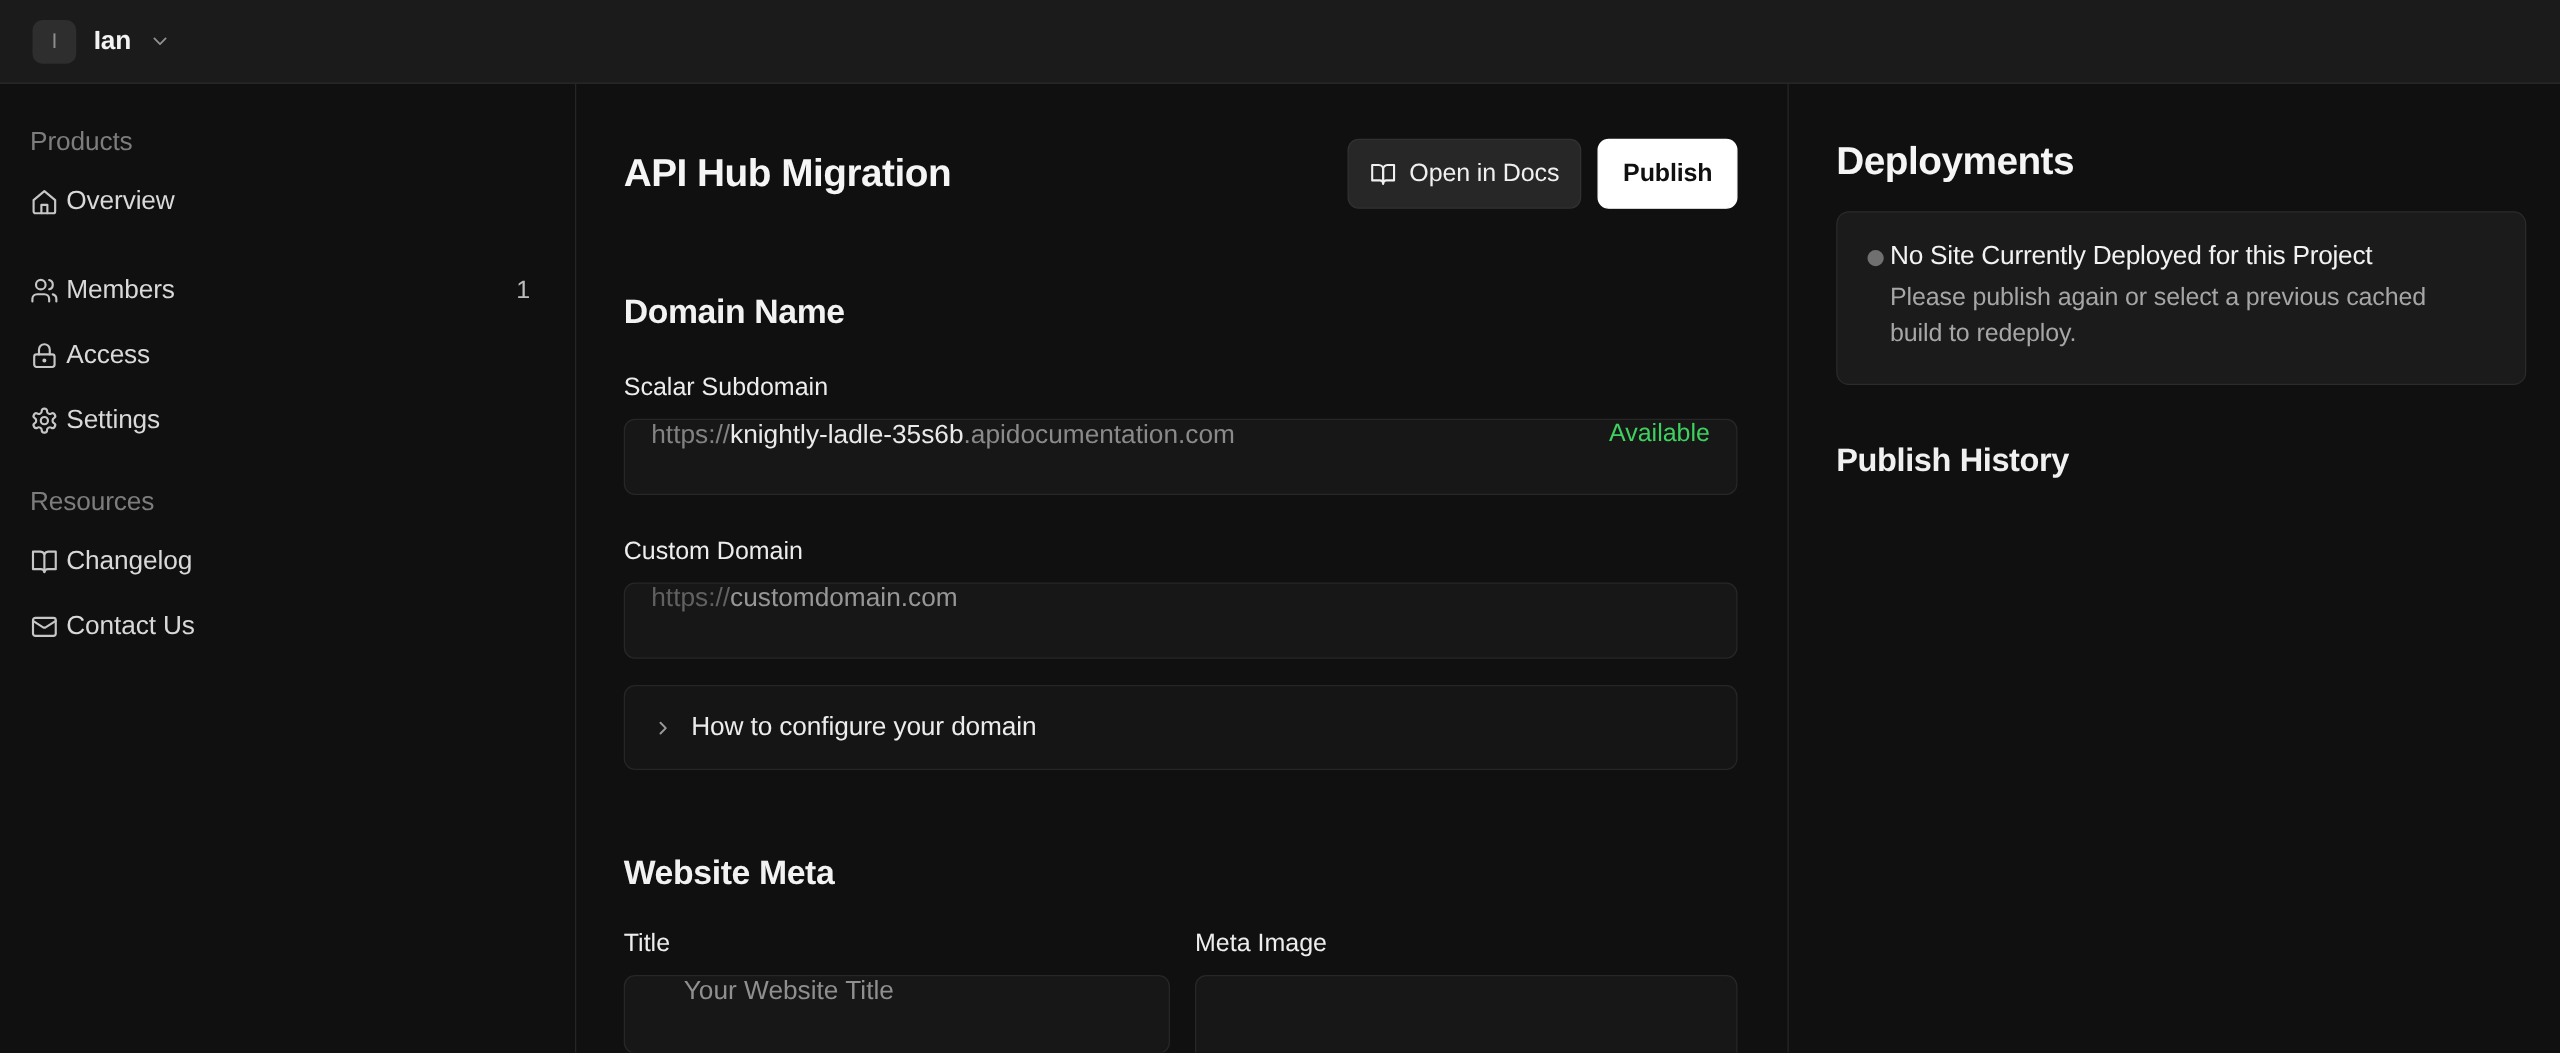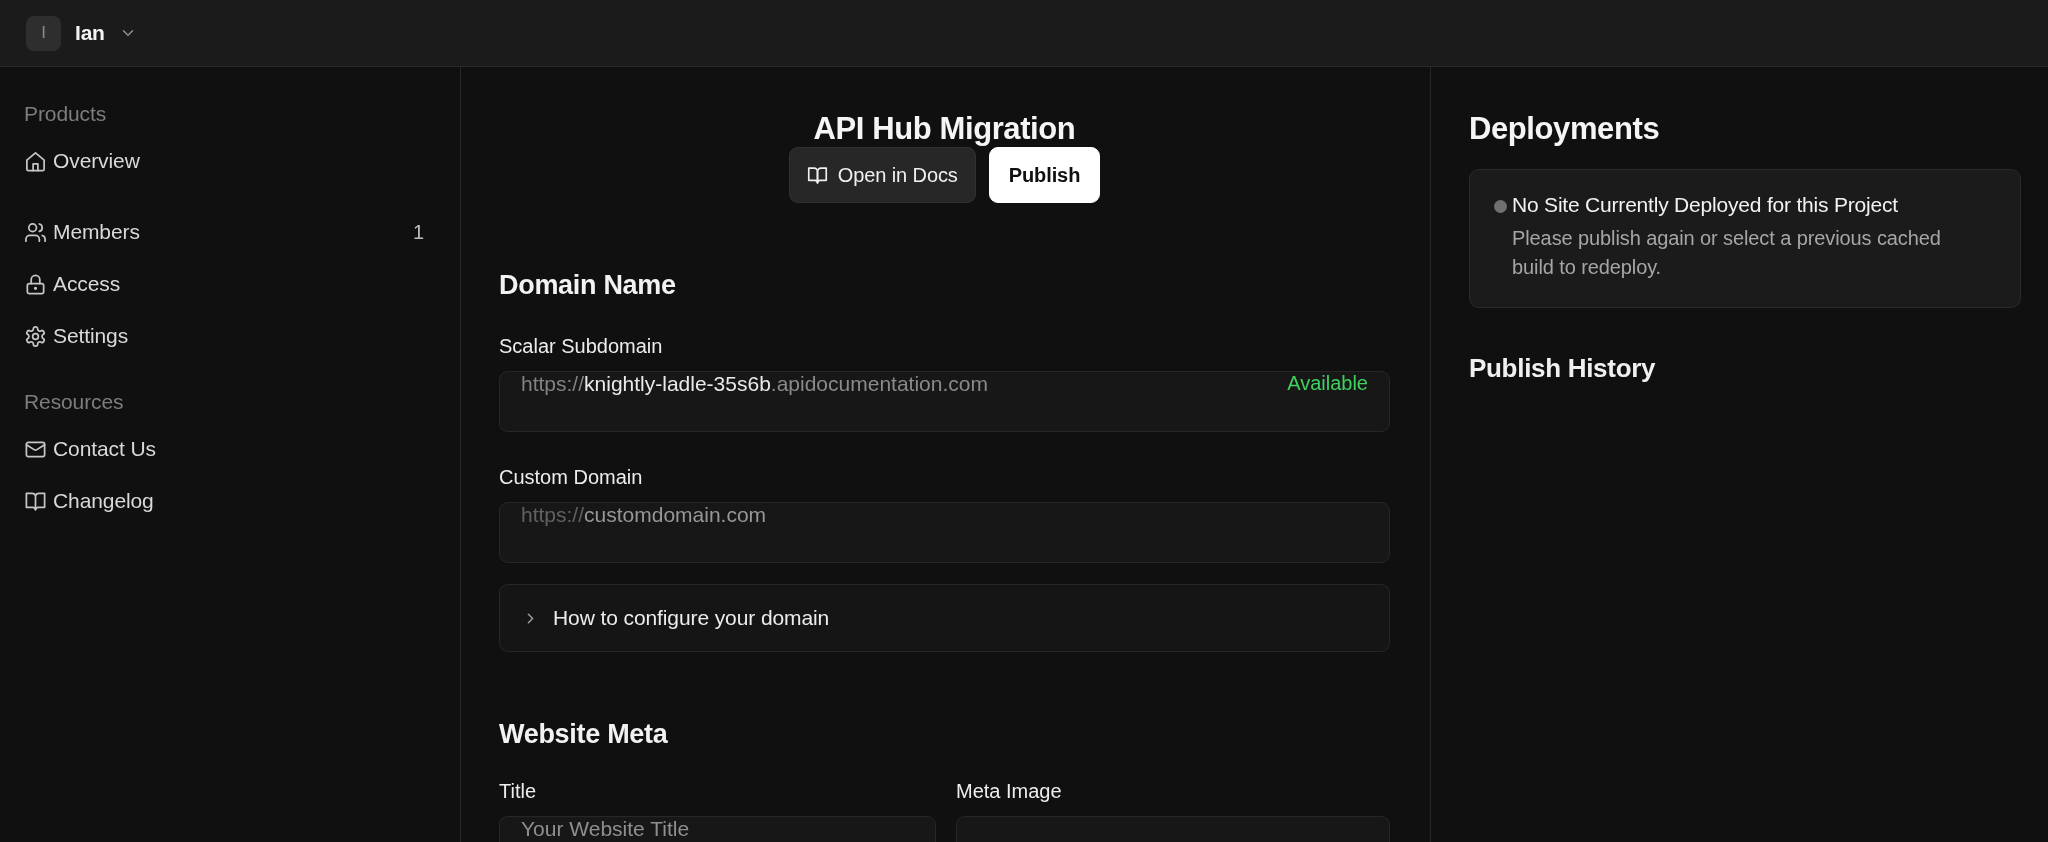--- a/index.html
+++ b/index.html
@@ -42,21 +42,21 @@
     color:#d9d9d9; font-size:21px; cursor:pointer; letter-spacing:-0.1px;
   }
   .side-item .icon { display:flex; color:#c6c6c6; }
   .side-item svg { width:23px; height:23px; }
   .badge { margin-left:auto; margin-right:12px; color:#bcbcbc; font-size:20px; }
   
   .main {
     flex:1 1 auto; border-right:1px solid #262626;
     padding:44px 40px 0 38px;
   }
-  .main-header { display:flex; align-items:center; justify-content:space-between;flex-direction:column; }
+  .main-header { display:flex; align-items:center; justify-content:space-between; }
   h1.page-title { font-size:31px; font-weight:700; color:#f5f5f5; letter-spacing:-0.4px; }
   .header-actions { display:flex; gap:13px; }
   .btn {
     height:56px; border-radius:9px; font-size:20px; display:flex;
     align-items:center; cursor:pointer; font-family:inherit; letter-spacing:-0.1px;
   }
   .btn-secondary {
     background:#272727; border:1px solid #313131; color:#f0f0f0;
     padding:0 17px; gap:10px;
   }
@@ -79,21 +79,21 @@
   .ph-host { color:#979797; }
   .disclosure {
     margin-top:21px; height:68px; background:#151515; border:1px solid #262626;
     border-radius:9px; display:flex; align-items:center; gap:14px; padding:0 22px;
     font-size:21px; color:#ececec; cursor:pointer; letter-spacing:-0.1px;
   }
   .disclosure .chev-r { color:#9a9a9a; display:flex; }
   .meta-grid { display:grid; grid-template-columns:437px 434px; column-gap:20px; }
   .meta-col .field-label { margin-top:30px; }
   .field-input { height:63px; }
-  .field-input .ph { color:#8f8f8f; }
+  .field-input .ph { color:#8f8f8f;margin-left:26px; }
   .image-drop {
     height:175px; background:#171717; border:1px solid #272727; border-radius:9px;
     cursor:pointer;
   }
   
   .deploy {
     width:617px; flex:0 0 617px; padding:44px 27px 0 38px;
   }
   .notice-card {
     margin-top:22px; background:#1b1b1b; border:1px solid #2b2b2b;
@@ -168,34 +168,34 @@
         </span>
         <span>Settings</span>
       </div>
     </div>
 
     <div class="side-section">
       <div class="side-header">Resources</div>
       <div class="side-item">
         <span class="icon">
           <svg viewBox="0 0 24 24" fill="none" stroke="currentColor" stroke-width="1.8" stroke-linecap="round" stroke-linejoin="round">
+              <path d="M2.5 3.5h6a4 4 0 0 1 3.5 2.1A4 4 0 0 1 15.5 3.5h6v14.6h-6.6a3 3 0 0 0-2.9 2.4 3 3 0 0 0-2.9-2.4H2.5z"></path>
+              <path d="M12 5.6v14.9"></path>
+            </svg>
+        </span>
+        <span>Changelog</span>
+      </div>
+      <div class="side-item">
+        <span class="icon">
+          <svg viewBox="0 0 24 24" fill="none" stroke="currentColor" stroke-width="1.8" stroke-linecap="round" stroke-linejoin="round">
               <rect x="2.5" y="4.5" width="19" height="15" rx="2"></rect>
               <path d="m21.5 7-8.47 5.38a1.94 1.94 0 0 1-2.06 0L2.5 7"></path>
             </svg>
         </span>
         <span>Contact Us</span>
-      </div>
-      <div class="side-item">
-        <span class="icon">
-          <svg viewBox="0 0 24 24" fill="none" stroke="currentColor" stroke-width="1.8" stroke-linecap="round" stroke-linejoin="round">
-              <path d="M2.5 3.5h6a4 4 0 0 1 3.5 2.1A4 4 0 0 1 15.5 3.5h6v14.6h-6.6a3 3 0 0 0-2.9 2.4 3 3 0 0 0-2.9-2.4H2.5z"></path>
-              <path d="M12 5.6v14.9"></path>
-            </svg>
-        </span>
-        <span>Changelog</span>
       </div>
     </div>
   </div>
 
   <div class="main">
     <div class="main-header">
       <h1 class="page-title">API Hub Migration</h1>
       <div class="header-actions">
         <button class="btn btn-secondary">
           <span class="icon" style="display:flex">

